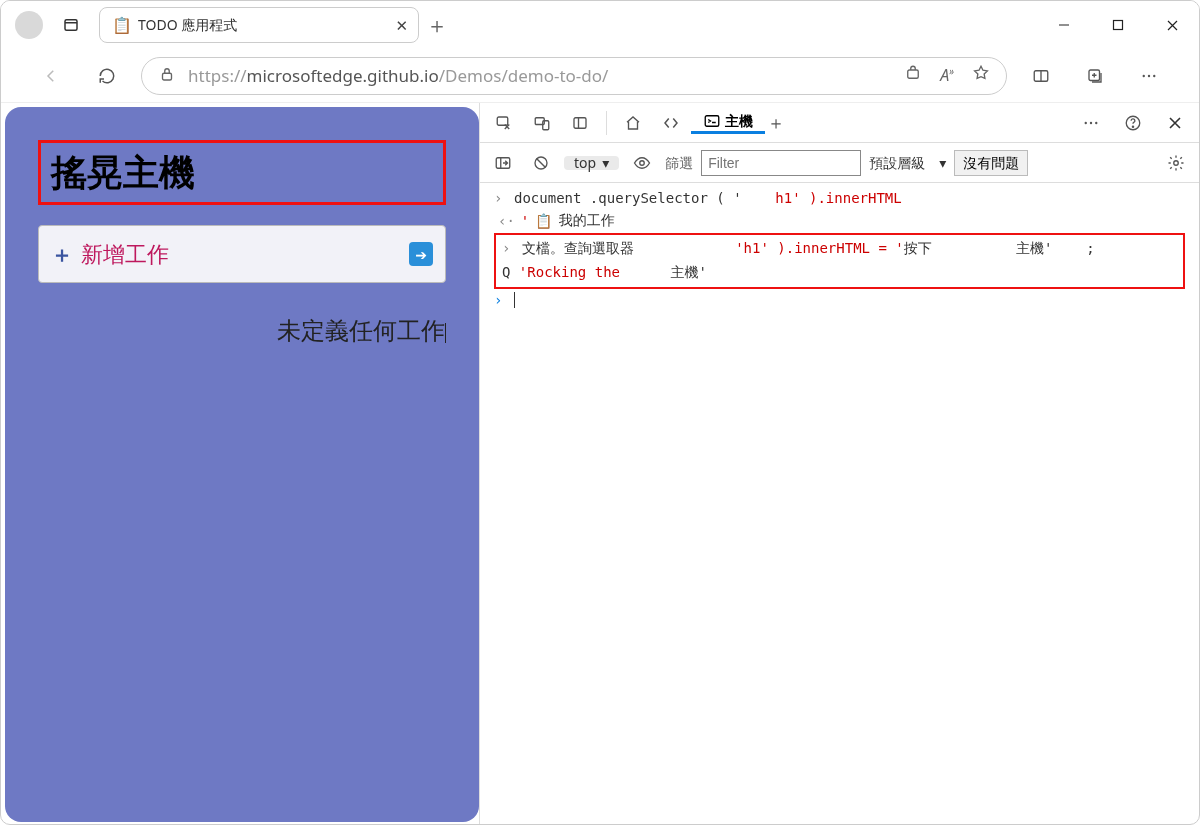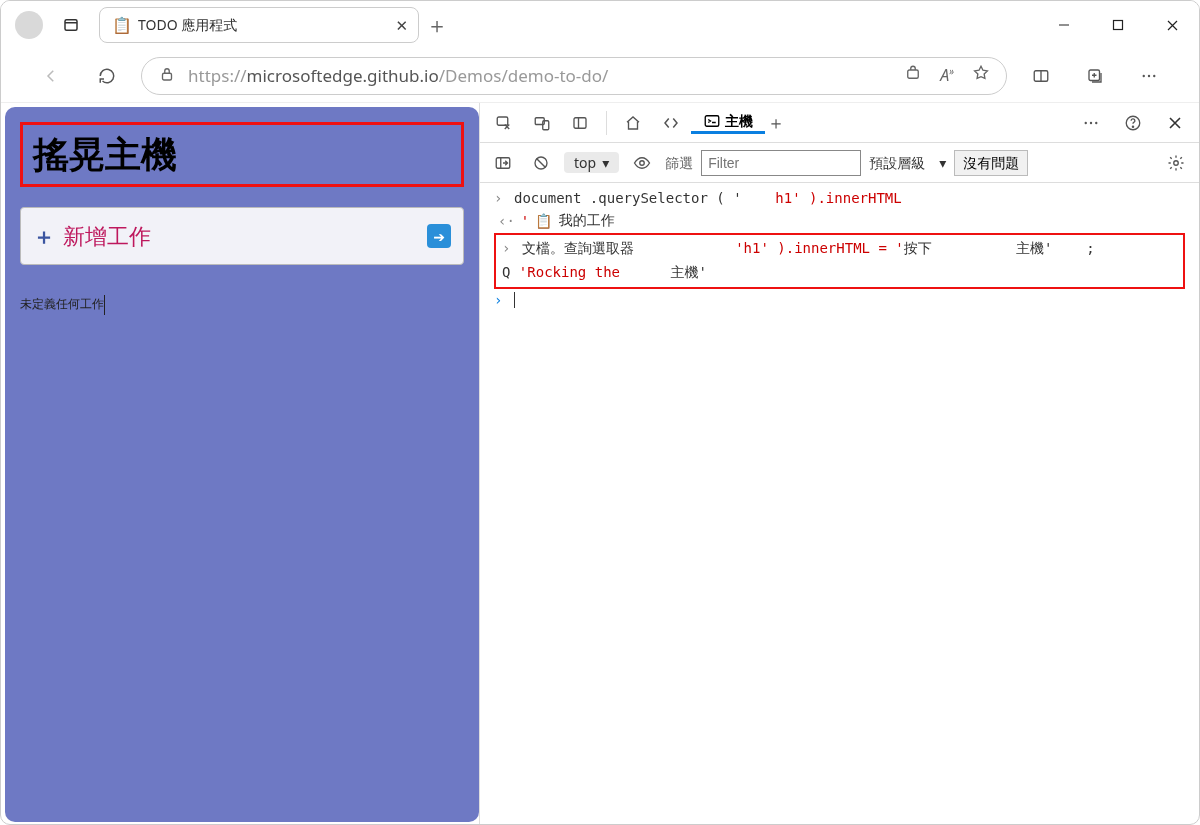--- a/index.html
+++ b/index.html
@@ -25,43 +25,43 @@
 .addr .lock { color:#666; font-size: 14px; }
 .addr .url { font-size: 17px; font-family: inherit; color:#999; white-space:nowrap; }
 .addr .url .dark { color:#555; }
 .addr-right { margin-left:auto; display:flex; gap:18px; color:#666; }
 .nav-right { display:flex; gap:10px; }
 
 
 .content { display:flex; height: calc(825px - 48px - 54px); }
 
 
-.app-pane { width: 474px; background: #6e79c4; padding: 15px; display:flex; flex-direction:column; gap: 20px; border-radius: 10px; margin: 4px 0 4px 4px; }
+.app-pane { width: 474px; background: #6e79c4; padding: 33px; display:flex; flex-direction:column; gap: 20px; border-radius: 16px; margin: 4px 0 4px 4px; }
 .h1-box { border: 3px solid #e11; padding: 4px 10px; }
 .h1-text { font-size: 36px; font-weight: bold; color:#000; }
 .add-box { background:#f2f2f8; border:1px solid #bbb; border-radius:4px; display:flex; align-items:center; padding: 12px 12px; gap:8px;}
 .add-plus { color:#3b55a0; font-size:22px; font-weight:bold; }
 .add-text { font-size:22px; color:#be185d; flex:1; }
 .add-go { width:24px;height:24px;background:#2a8fd9;border-radius:4px;display:flex;align-items:center;justify-content:center;color:#fff;font-size:14px;}
-.empty-tasks { text-align:left; color:#222; font-size:12px; margin-top: 10px; }
+.empty-tasks { text-align:right; color:#222; font-size:24px; margin-top: 10px; }
 .cursor-bar { display:inline-block; border-right:1px solid #222; height:20px; vertical-align:middle;}
 
 
 .dt-pane { flex:1; display:flex; flex-direction:column; border-left:1px solid #ddd; font-size:14px; }
 .dt-tabs { display:flex; align-items:center; height:40px; border-bottom:1px solid #ddd; padding: 0 6px; gap:2px;}
 .dt-tabbtn { display:flex;align-items:center;justify-content:center; width:36px; height:22px; color:#555; border-radius:4px; gap:4px;}
 .dt-sep { width:1px; height:24px; background:#ddd; margin:0 6px;}
 .dt-tabbtn.labeled { width:auto; padding:0 12px; }
 .dt-tabbtn.active { border-bottom: 3px solid #0a7fe0; color:#000; border-radius:0; }
 .plus-small { font-size:18px;color:#555; }
 .dt-tabs-right { margin-left:auto; display:flex; gap:6px; align-items:center; }
 
 .dt-toolbar { display:flex; align-items:center; height:40px; border-bottom:1px solid #ddd; padding:0 8px; gap:8px;}
 .tb-btn { width:30px;height:28px;display:flex;align-items:center;justify-content:center; color:#555; border-radius:4px;}
-.top-select { display:flex;align-items:center;background:#eaeaea;border-radius:4px;padding:0 10px;height:21px;gap:6px;color:#333;}
+.top-select { display:flex;align-items:center;background:#eaeaea;border-radius:4px;padding:0 10px;height:14px;gap:6px;color:#333;}
 .filter-input { border:1px solid #888; height:26px; width:160px; padding:0 6px; font-size:14px;background:#fff;}
 .filter-label { color:#656565; font-size:14px; }
 .levels { display:flex; align-items:center; gap:14px; color:#333;}
 .issues-btn { border:1px solid #bbb; border-radius:0; background:#f1f1f1;padding:2px 8px;}
 .gear-right { margin-left:auto; }
 
 .console-body { flex:1; padding: 4px 14px; font-family: ui-monospace, Menlo, Consolas, monospace; font-size:14px; color:#333; overflow:auto;}
 .row { display:flex; align-items:flex-start; gap:8px; padding:3px 0; flex-wrap:wrap;}
 .chev { color:#888; width:12px;}
 .code { white-space:pre; }

